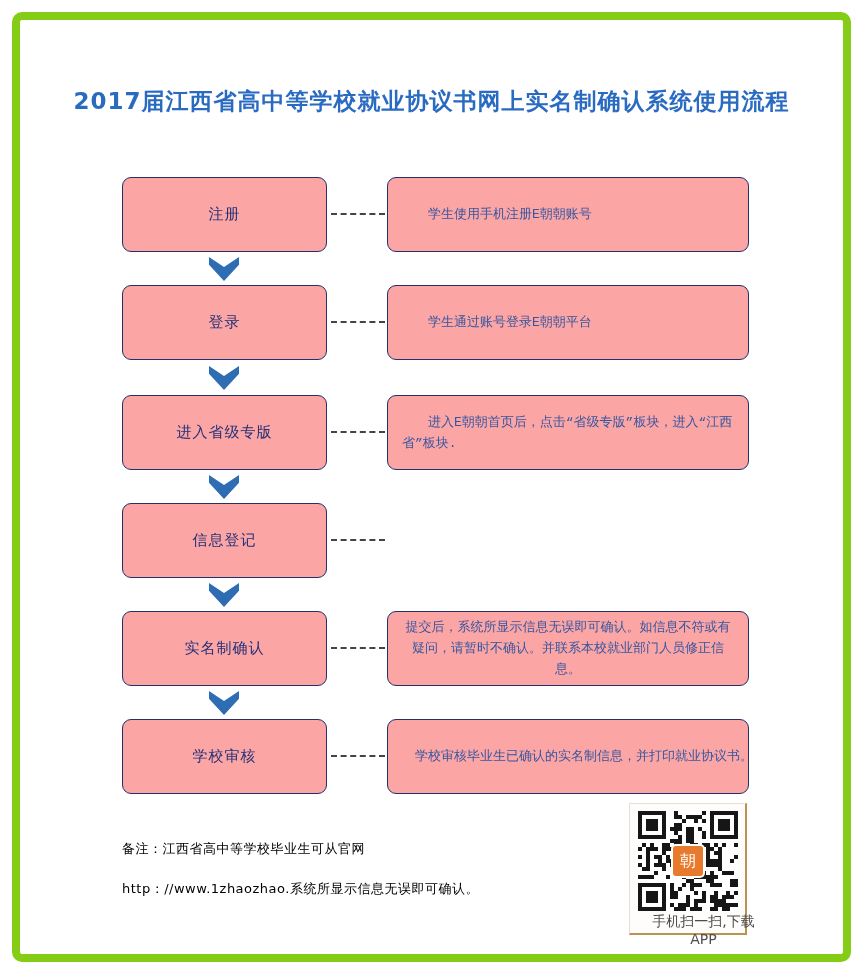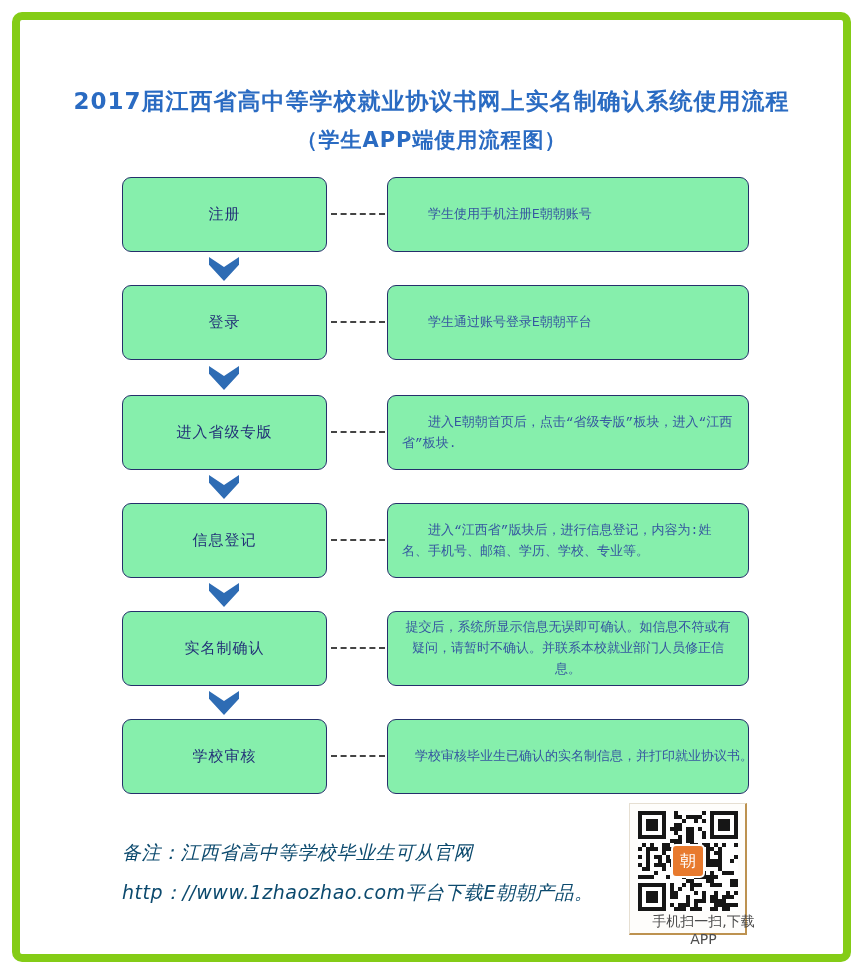--- a/index.html
+++ b/index.html
@@ -5,54 +5,53 @@
   html,body{margin:0;padding:0;background:#ffffff;}
   body{width:851px;height:962px;position:relative;font-family:"DejaVu Sans","Liberation Sans",sans-serif;}
   .page{position:absolute;left:12px;top:12px;width:823px;height:934px;border:8px solid #84cc16;border-radius:10px;background:#ffffff;}
 
   
   .title1{position:absolute;top:66px;left:0;width:100%;text-align:center;color:#2a6bc2;font-size:23px;font-weight:bold;letter-spacing:1px;}
   .title2{position:absolute;top:106px;left:0;width:100%;text-align:center;color:#2a6bc2;font-size:21px;font-weight:bold;letter-spacing:1px;}
 
   
   .row{position:absolute;left:0;width:100%;height:75px;}
-  .fbox{position:absolute;top:0;height:75px;border:1px solid #252f6b;border-radius:9px;background:#86efac;box-sizing:border-box;}
+  .fbox{position:absolute;top:0;height:75px;border:1px solid #252f6b;border-radius:9px;background:#fca5a5;box-sizing:border-box;}
   .fbox.left{left:102px;width:205px;display:flex;align-items:center;justify-content:center;}
   .fbox.right{left:367px;width:362px;display:flex;align-items:center;padding:0 14px;}
   .step-label{color:#223077;font-size:15px;letter-spacing:1px;}
   .desc{margin:0;color:#3556a0;font-size:13px;line-height:21px;width:100%;font-family:Liberation Mono, monospace;}
   .desc.indent{text-indent:2em;text-align:left;}
   .desc.tight{text-indent:1em;text-align:left;white-space:nowrap;}
   .desc.center{text-align:center;text-indent:0;}
   .dash{position:absolute;left:311px;width:54px;top:36px;border-top:2px dashed #444444;}
 
   .arrow{position:absolute;left:189px;width:30px;height:24px;background:#2e6cb4;
          clip-path:polygon(0 0,50% 42%,100% 0,100% 32%,50% 100%,0 32%);}
 
   
-  .note-line{position:absolute;left:102px;color:#0c4a6e;font-size:19px;letter-spacing:0.5px;font-style:italic;}
+  .note-line{position:absolute;left:102px;color:#000000;font-size:13px;letter-spacing:0.5px;}
   .note1{top:820px;}
   .note2{top:860px;}
 
   
   .qr-wrap{position:absolute;left:609px;top:783px;width:118px;height:132px;background:#fefdfb;box-sizing:border-box;
            border:1px solid #e6dfd2;border-right:2px solid #bd9250;border-bottom:2px solid #bd9250;}
   .qr-svg{position:absolute;left:8px;top:7px;width:100px;height:100px;background:#ffffff;}
   .qr-logo{position:absolute;left:43px;top:42px;width:30px;height:30px;background:#e87a2e;border-radius:3px;
            box-shadow:0 0 0 2px #ffffff;display:flex;align-items:center;justify-content:center;
            color:#ffffff;font-size:16px;}
   .qr-caption{position:absolute;left:16px;top:109px;width:100%;text-align:center;color:#4d4d4d;font-size:14px;}
 </style>
 </head>
 <body>
 
 <div class="page">
 
   <div class="title1">2017届江西省高中等学校就业协议书网上实名制确认系统使用流程</div>
-  <div class="title2">（学生APP端使用流程图）</div>
 
   <div class="row" style="top:157px">
     <div class="fbox left">
       <span class="step-label">注册</span>
     </div>
     <div class="dash"></div>
     <div class="fbox right">
       <p class="desc indent">学生使用手机注册E朝朝账号</p>
     </div>
   </div>
@@ -78,23 +77,20 @@
       <p class="desc indent">进入E朝朝首页后，点击“省级专版”板块，进入“江西省”板块.</p>
     </div>
   </div>
   <div class="arrow" style="top:455px"></div>
 
   <div class="row" style="top:483px">
     <div class="fbox left">
       <span class="step-label">信息登记</span>
     </div>
     <div class="dash"></div>
-    <div class="fbox right">
-      <p class="desc indent">进入“江西省”版块后，进行信息登记，内容为:姓名、手机号、邮箱、学历、学校、专业等。</p>
-    </div>
   </div>
   <div class="arrow" style="top:563px"></div>
 
   <div class="row" style="top:591px">
     <div class="fbox left">
       <span class="step-label">实名制确认</span>
     </div>
     <div class="dash"></div>
     <div class="fbox right">
       <p class="desc center">提交后，系统所显示信息无误即可确认。如信息不符或有疑问，请暂时不确认。并联系本校就业部门人员修正信息。</p>
@@ -106,21 +102,21 @@
     <div class="fbox left">
       <span class="step-label">学校审核</span>
     </div>
     <div class="dash"></div>
     <div class="fbox right">
       <p class="desc tight">学校审核毕业生已确认的实名制信息，并打印就业协议书。</p>
     </div>
   </div>
 
   <div class="note-line note1">备注：江西省高中等学校毕业生可从官网</div>
-  <div class="note-line note2">http：//www.1zhaozhao.com平台下载E朝朝产品。</div>
+  <div class="note-line note2">http：//www.1zhaozhao.系统所显示信息无误即可确认。</div>
 
   <div class="qr-wrap">
     <svg class="qr-svg" viewBox="0 0 100 100" xmlns="http://www.w3.org/2000/svg">
         <rect x="36" y="0" width="4" height="4" fill="#161616"></rect>
         <rect x="64" y="0" width="4" height="4" fill="#161616"></rect>
         <rect x="36" y="4" width="4" height="4" fill="#161616"></rect>
         <rect x="40" y="4" width="4" height="4" fill="#161616"></rect>
         <rect x="48" y="4" width="4" height="4" fill="#161616"></rect>
         <rect x="52" y="4" width="4" height="4" fill="#161616"></rect>
         <rect x="56" y="4" width="4" height="4" fill="#161616"></rect>

